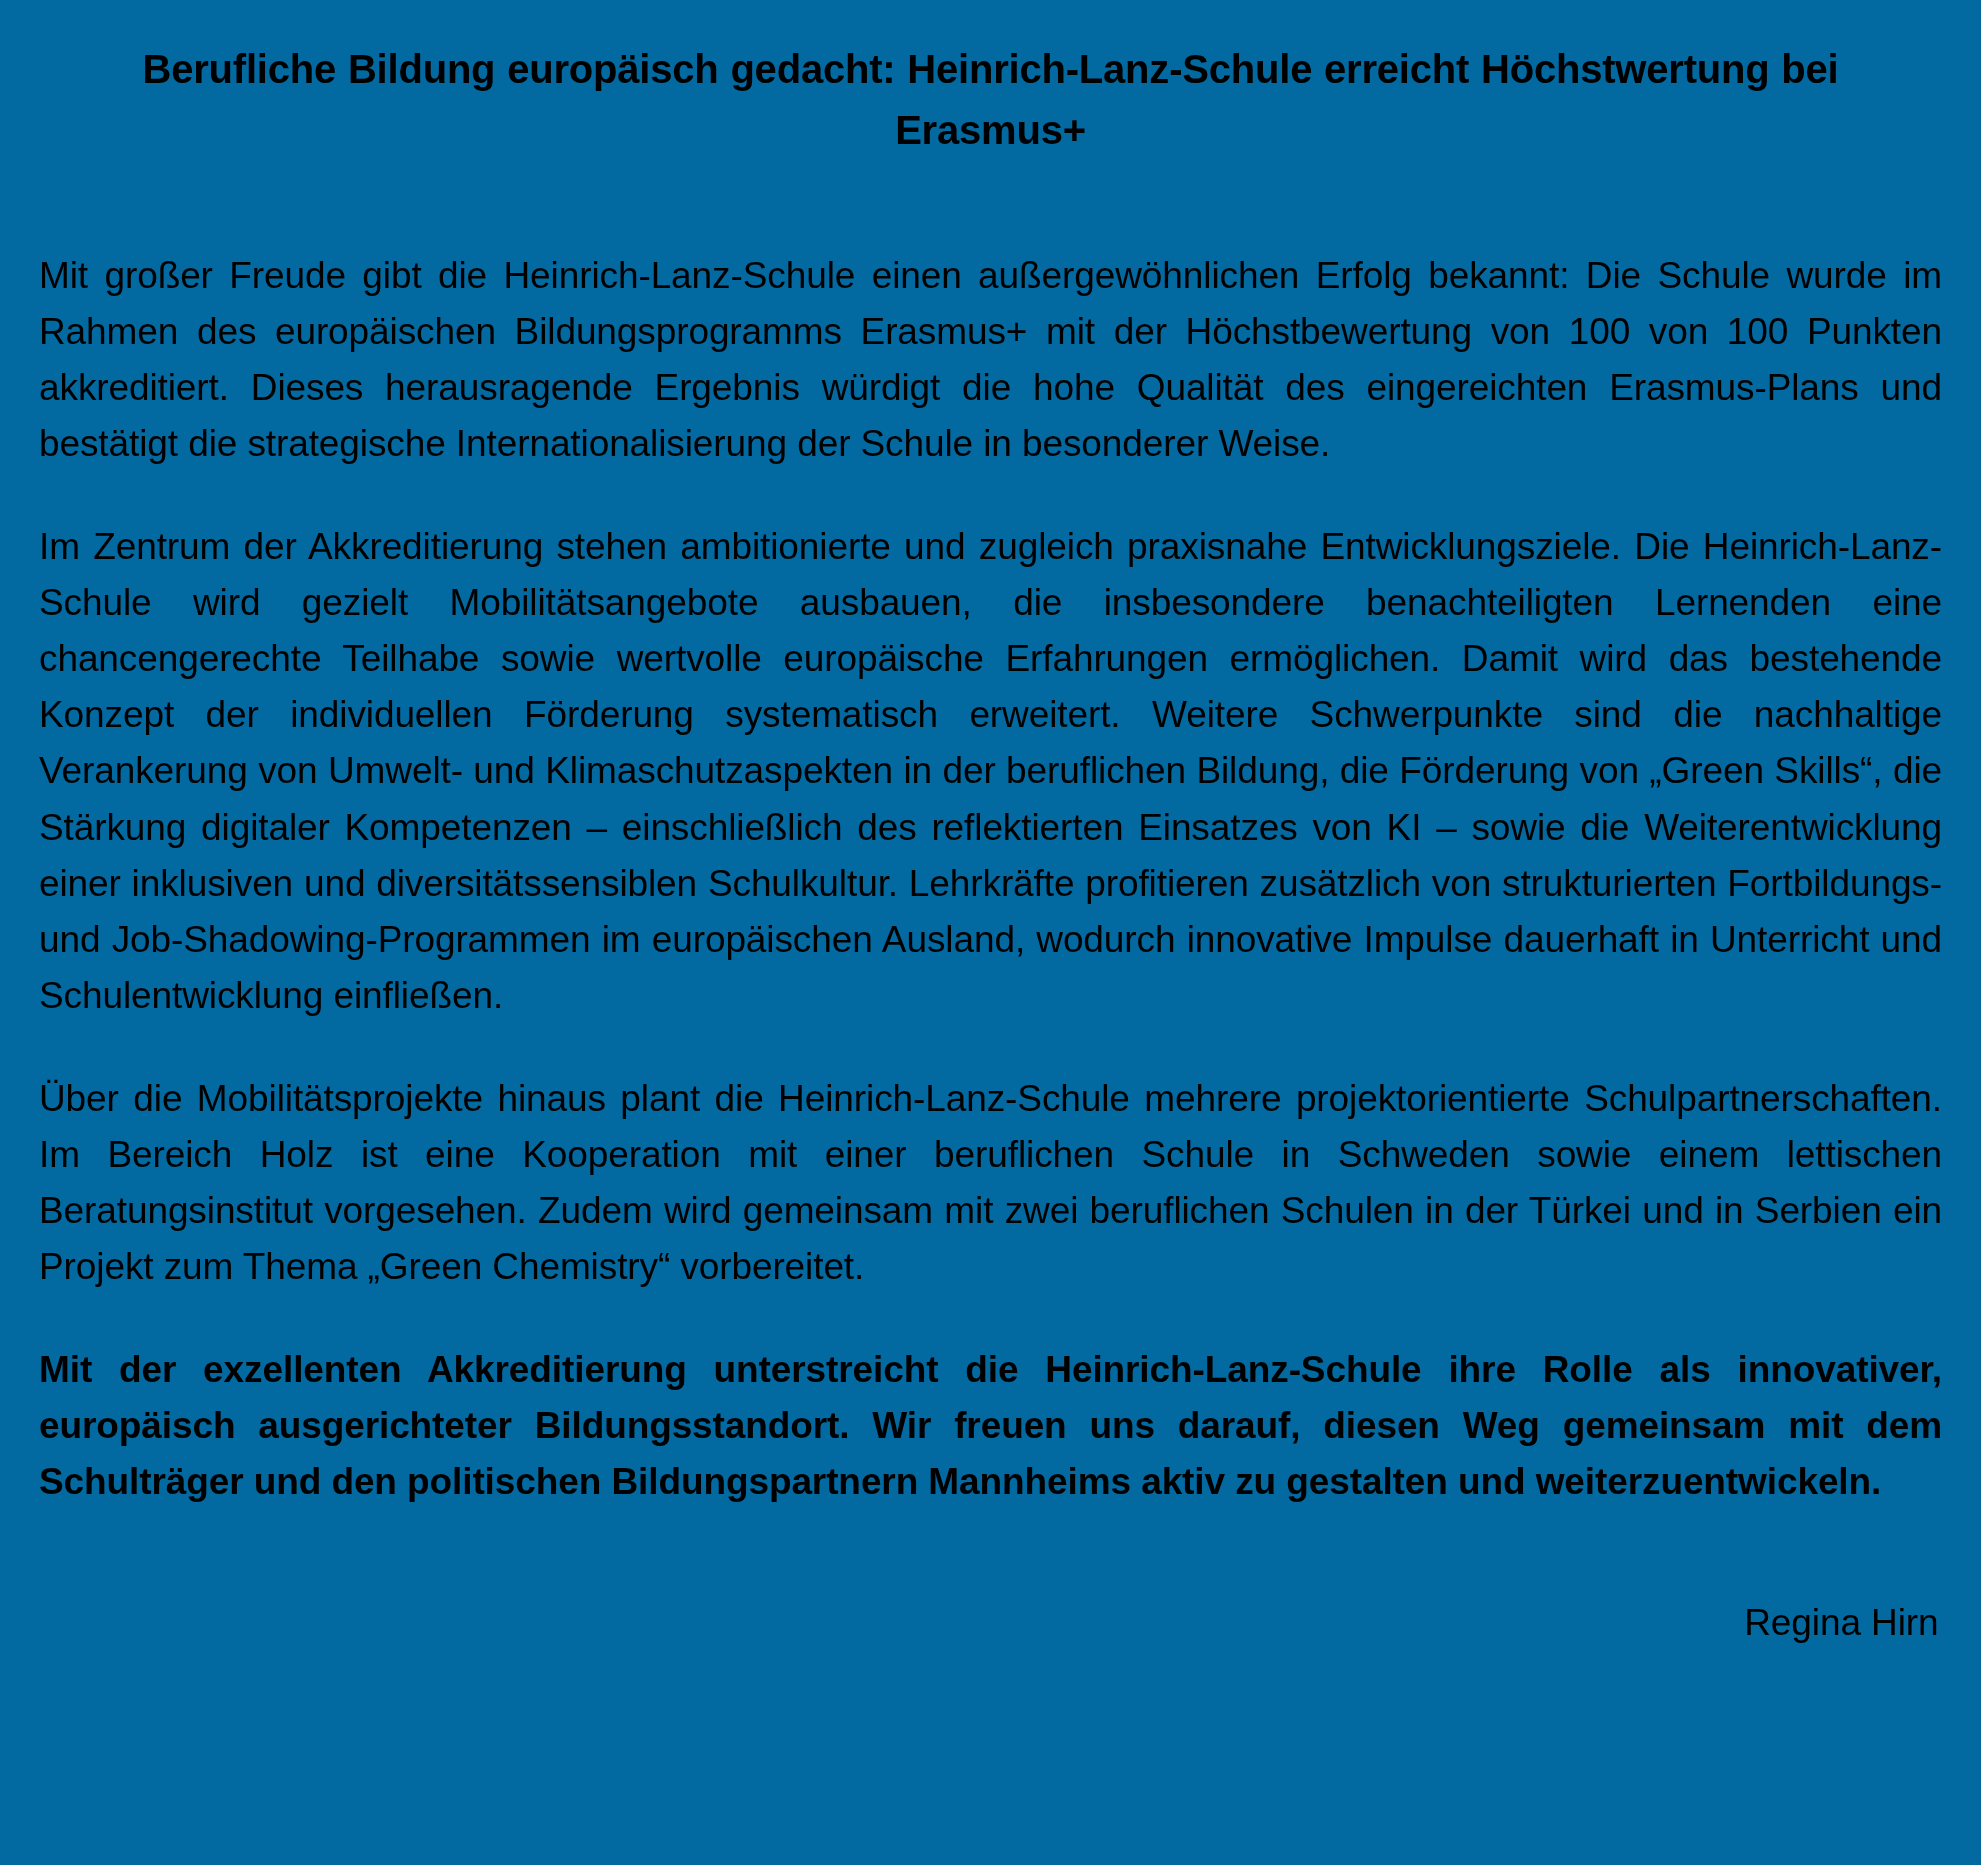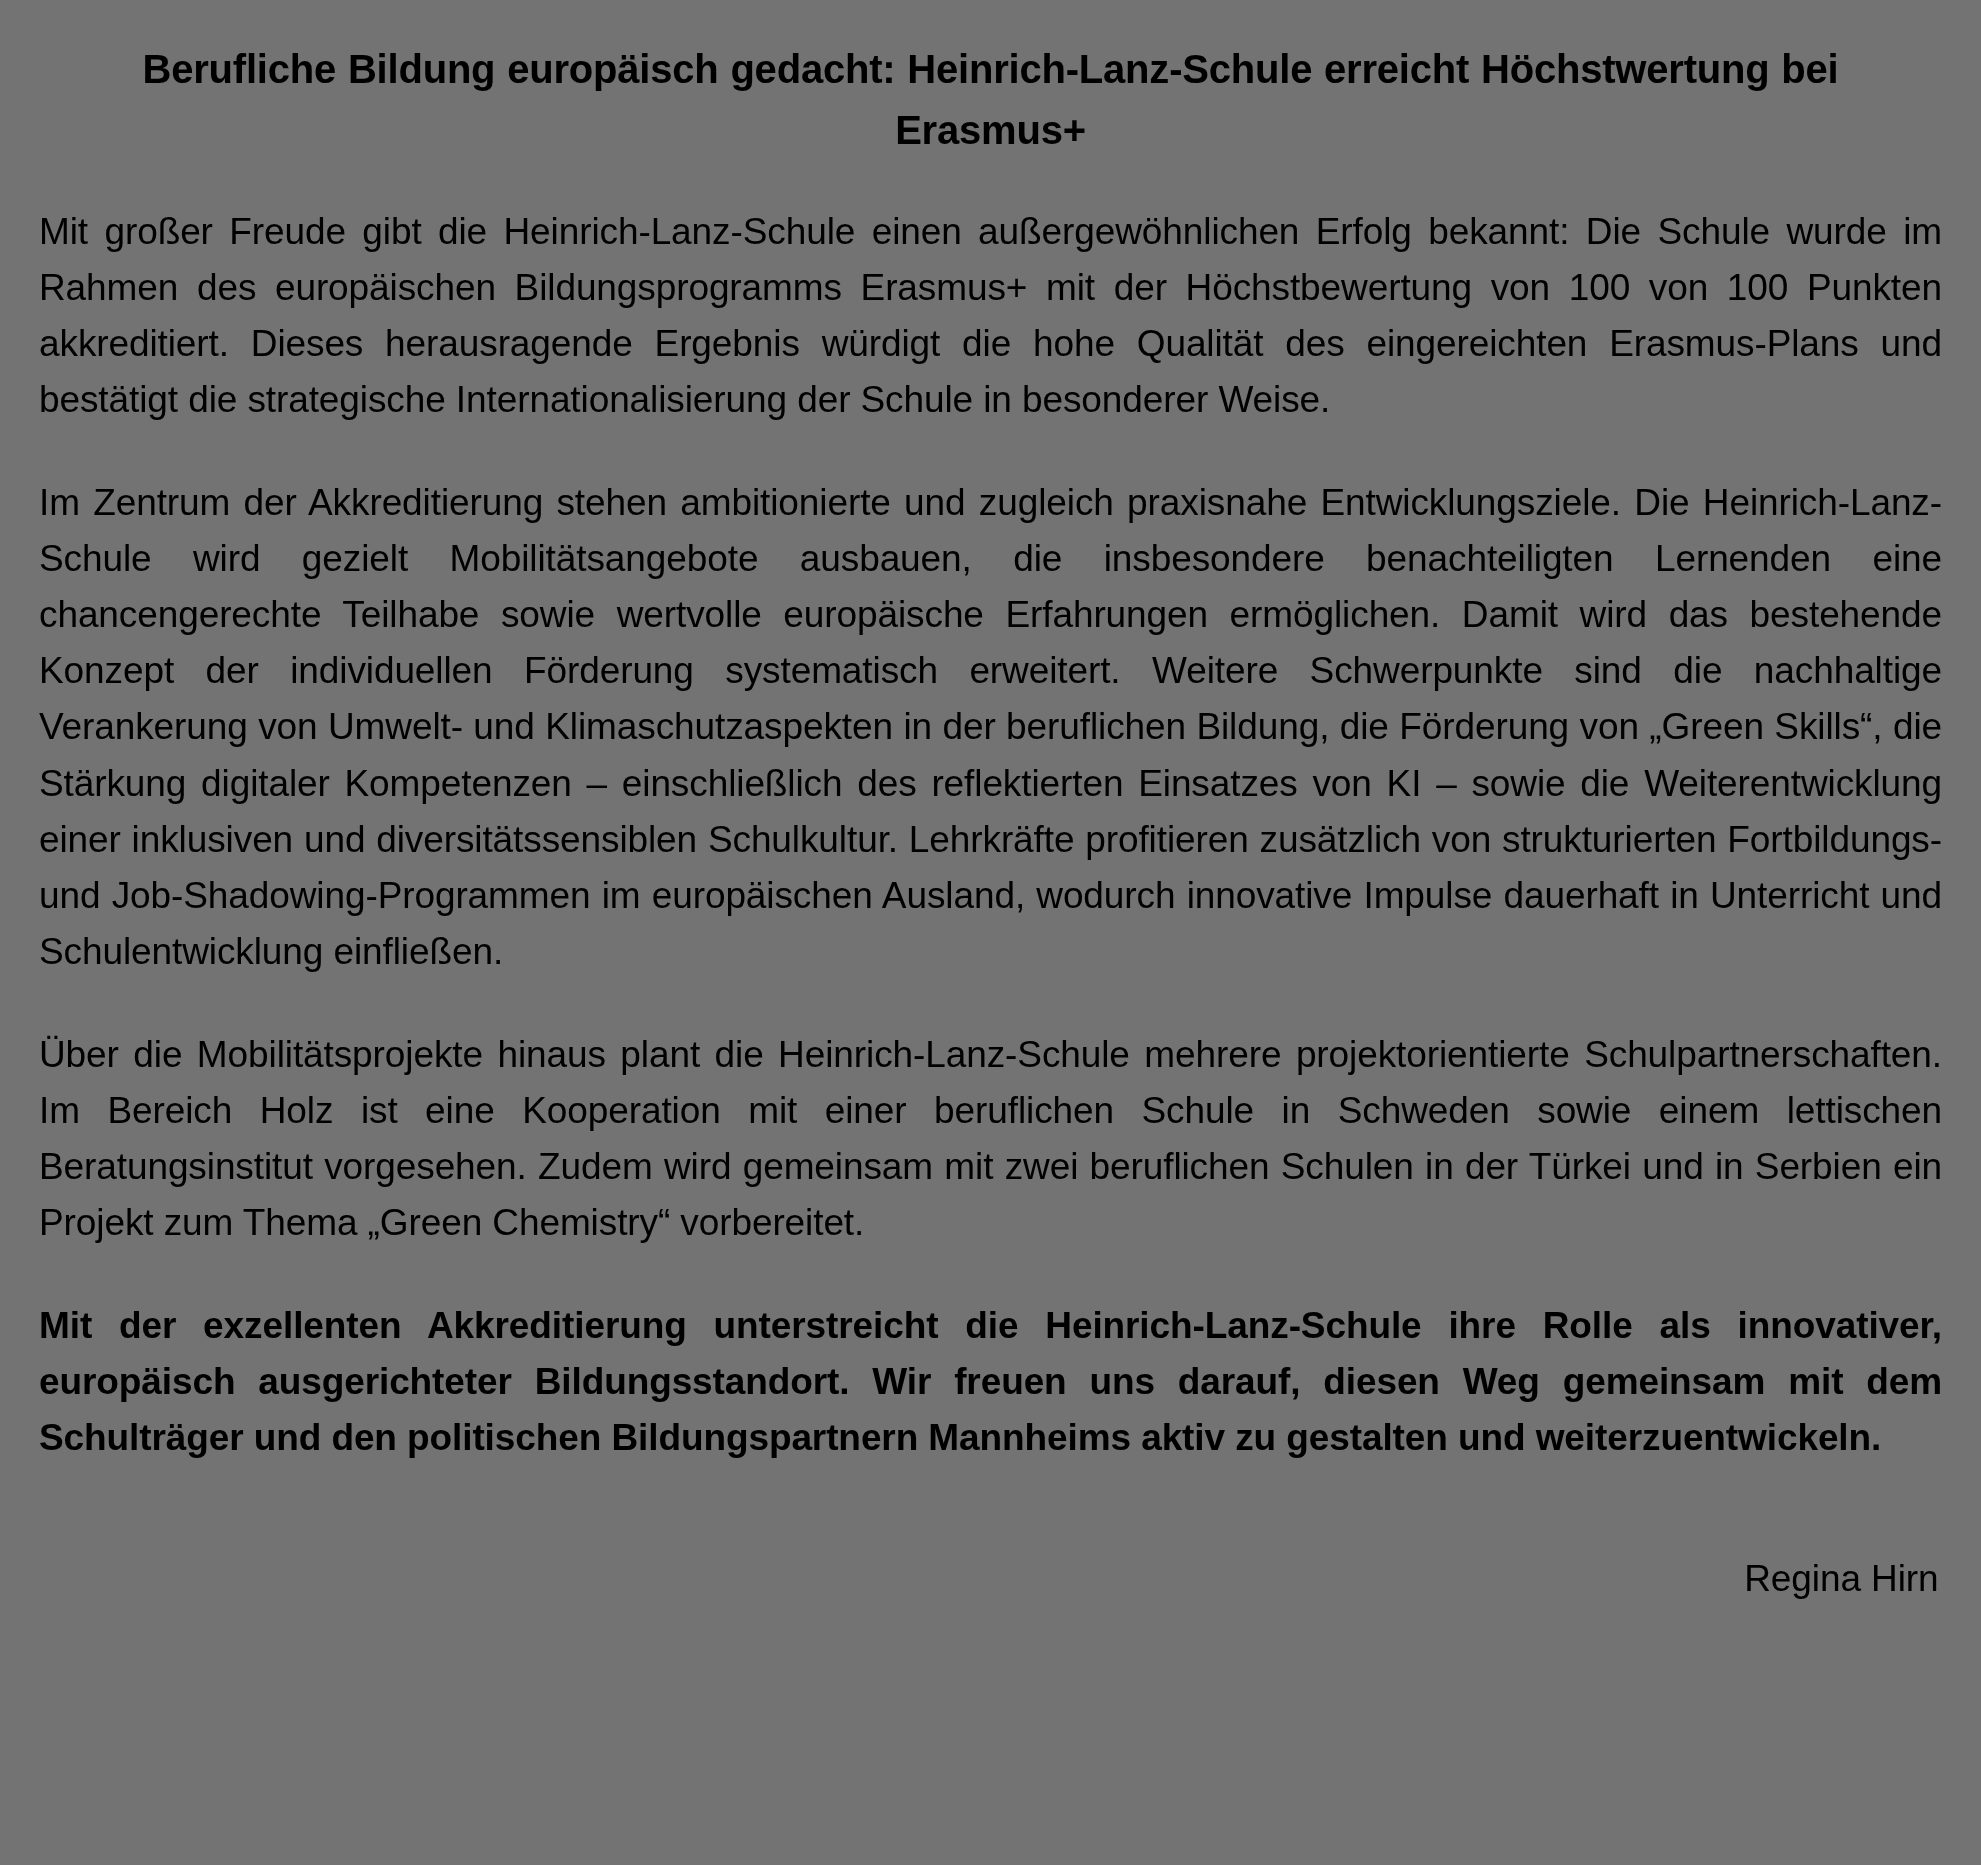--- a/index.html
+++ b/index.html
@@ -12,34 +12,34 @@
     min-height: 1866px;
     font-family: "Liberation Sans", "DejaVu Sans", sans-serif;
     color: #000000;
     -webkit-font-smoothing: antialiased;
   }
   .page {
     box-sizing: border-box;
     width: 1981px;
     min-height: 1866px;
     padding: 39px 39px 0 39px;
-    background: #737373;
+    background: #0369a1;
   }
   .doc-title {
     font-size: 40px;
     font-weight: bold;
     line-height: 1.52;
     text-align: center;
     letter-spacing: -0.2px;
     margin: 0 auto;
     padding: 0 93px;
     word-spacing: 0.9px;
   }
   .body-block {
-    margin-top: 43px;
+    margin-top: 87px;
   }
   p.para {
     font-size: 37px;
     line-height: 1.52;
     text-align: justify;
     text-justify: inter-word;
     margin: 0 0 46px 0;
     letter-spacing: -0.1px;
     hyphens: none;
   }

